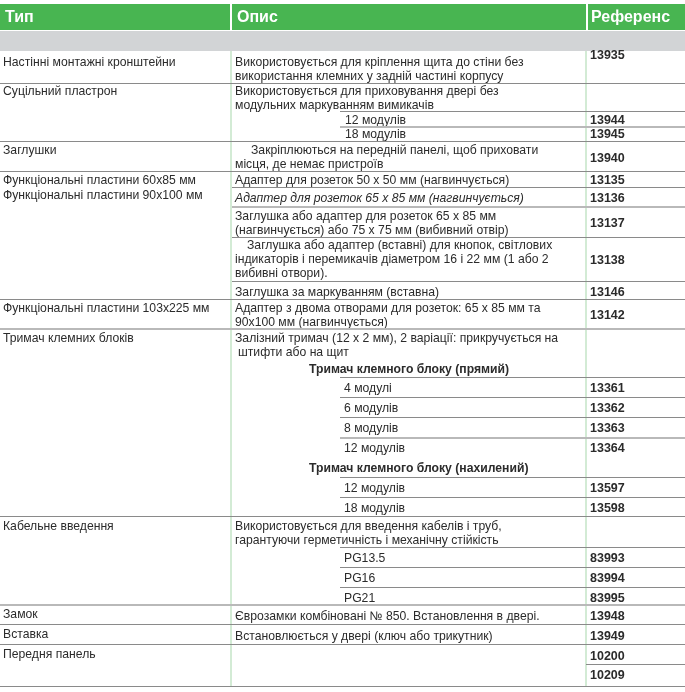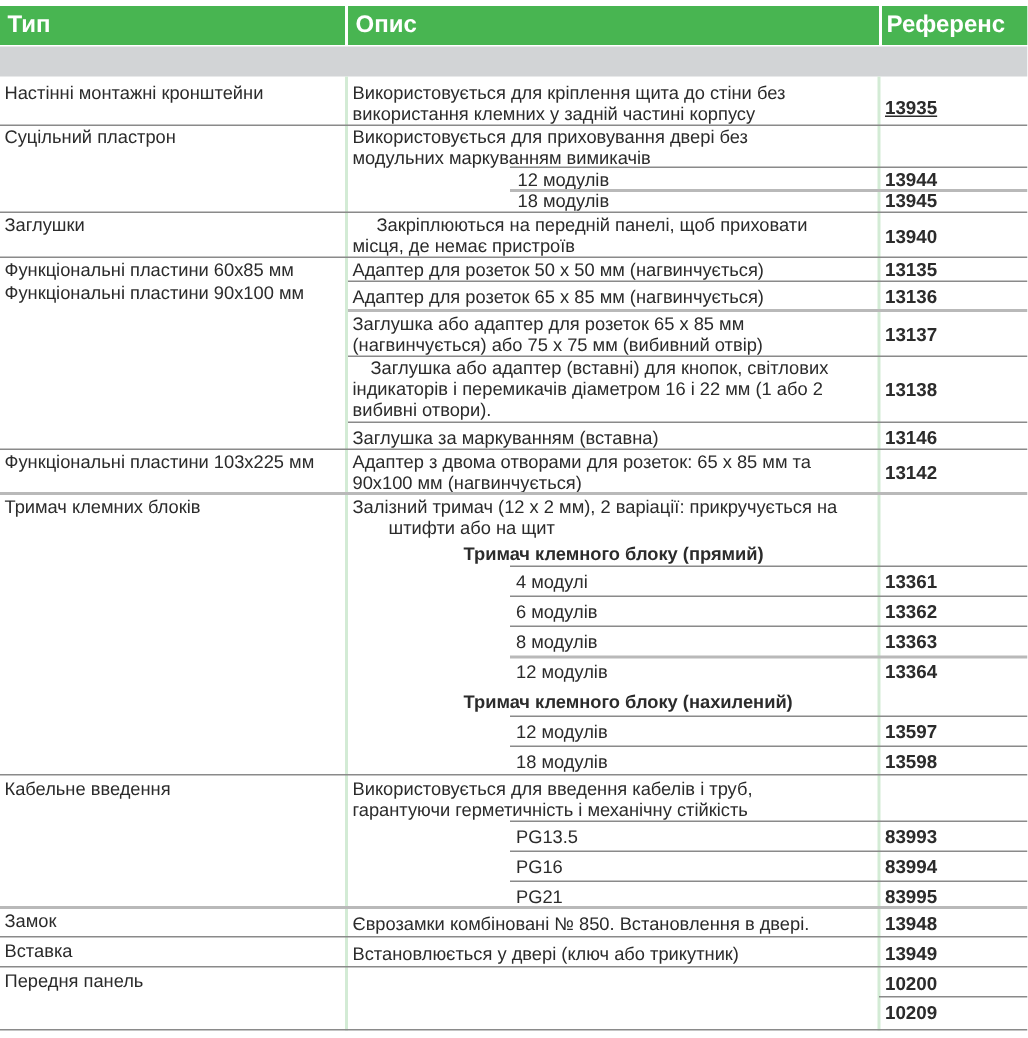--- a/index.html
+++ b/index.html
@@ -23,21 +23,21 @@
 <div class="hdr" style="left:588px;width:97px;padding-left:3px;"><span>Референс</span></div>
 <div class="band"></div>
 
 <div class="vl" style="left:230px;top:51px;height:636px;"></div>
 <div class="vl" style="left:585px;top:51px;height:636px;"></div>
 
 <div>
   <div class="t" style="left:3px;top:55px;">Настінні монтажні кронштейни</div>
   <div class="t" style="left:235px;top:55px;">Використовується для кріплення щита до стіни без</div>
   <div class="t" style="left:235px;top:69px;">використання клемних у задній частині корпусу</div>
-  <div class="ref" style="top:65px;text-decoration:underline;">13935</div>
+  <div class="ref" style="top:48px;">13935</div>
 </div>
 <div class="hl" style="left:0;top:83px;width:685px;"></div>
 
 <div>
   <div class="t" style="left:3px;top:84px;">Суцільний пластрон</div>
   <div class="t" style="left:235px;top:84px;">Використовується для приховування двері без</div>
   <div class="t" style="left:235px;top:98px;">модульних маркуванням вимикачів</div>
   <div class="hl" style="left:340px;top:111px;width:345px;"></div>
   <div class="t" style="left:345px;top:113px;">12 модулів</div>
   <div class="ref" style="top:113px;">13944</div>
@@ -57,21 +57,21 @@
 
 <div>
   <div class="t" style="left:3px;top:173px;">Функціональні пластини 60x85 мм</div>
   <div class="t" style="left:235px;top:173px;">Адаптер для розеток 50 x 50 мм (нагвинчується)</div>
   <div class="ref" style="top:173px;">13135</div>
 </div>
 <div class="hl" style="left:232px;top:187px;width:453px;"></div>
 
 <div>
   <div class="t" style="left:3px;top:188px;">Функціональні пластини 90x100 мм</div>
-  <div class="t" style="left:235px;top:191px;">Адаптер для розеток 65 x 85 мм (нагвинчується)</div>
+  <div class="t" style="left:235px;top:191px;font-style:italic;">Адаптер для розеток 65 x 85 мм (нагвинчується)</div>
   <div class="ref" style="top:191px;">13136</div>
   <div class="hl2" style="left:232px;top:206px;width:453px;"></div>
   <div class="t" style="left:235px;top:209px;">Заглушка або адаптер для розеток 65 x 85 мм</div>
   <div class="t" style="left:235px;top:223px;">(нагвинчується) або 75 x 75 мм (вибивний отвір)</div>
   <div class="ref" style="top:216px;">13137</div>
   <div class="hl" style="left:232px;top:237px;width:453px;"></div>
   <div class="t" style="left:235px;top:238px;margin-left:12px;">Заглушка або адаптер (вставні) для кнопок, світлових</div>
   <div class="t" style="left:235px;top:252px;">індикаторів і перемикачів діаметром 16 і 22 мм (1 або 2</div>
   <div class="t" style="left:235px;top:266px;">вибивні отвори).</div>
   <div class="ref" style="top:253px;">13138</div>
@@ -85,21 +85,21 @@
   <div class="t" style="left:3px;top:301px;">Функціональні пластини 103x225 мм</div>
   <div class="t" style="left:235px;top:301px;">Адаптер з двома отворами для розеток: 65 x 85 мм та</div>
   <div class="t" style="left:235px;top:315px;">90x100 мм (нагвинчується)</div>
   <div class="ref" style="top:308px;">13142</div>
 </div>
 <div class="hl2" style="left:0;top:328px;width:685px;"></div>
 
 <div>
   <div class="t" style="left:3px;top:331px;">Тримач клемних блоків</div>
   <div class="t" style="left:235px;top:331px;">Залізний тримач (12 x 2 мм), 2 варіації: прикручується на</div>
-  <div class="t" style="left:243px;top:345px;padding-left:16px;">штифти або на щит</div>
+  <div class="t" style="left:222px;top:345px;padding-left:16px;">штифти або на щит</div>
   <div class="t bold" style="left:309px;top:362px;">Тримач клемного блоку (прямий)</div>
   <div class="hl" style="left:340px;top:377px;width:345px;"></div>
   <div class="t" style="left:344px;top:381px;">4 модулі</div>
   <div class="ref" style="top:381px;">13361</div>
   <div class="hl" style="left:340px;top:397px;width:345px;"></div>
   <div class="t" style="left:344px;top:401px;">6 модулів</div>
   <div class="ref" style="top:401px;">13362</div>
   <div class="hl" style="left:340px;top:417px;width:345px;"></div>
   <div class="t" style="left:344px;top:421px;">8 модулів</div>
   <div class="ref" style="top:421px;">13363</div>

